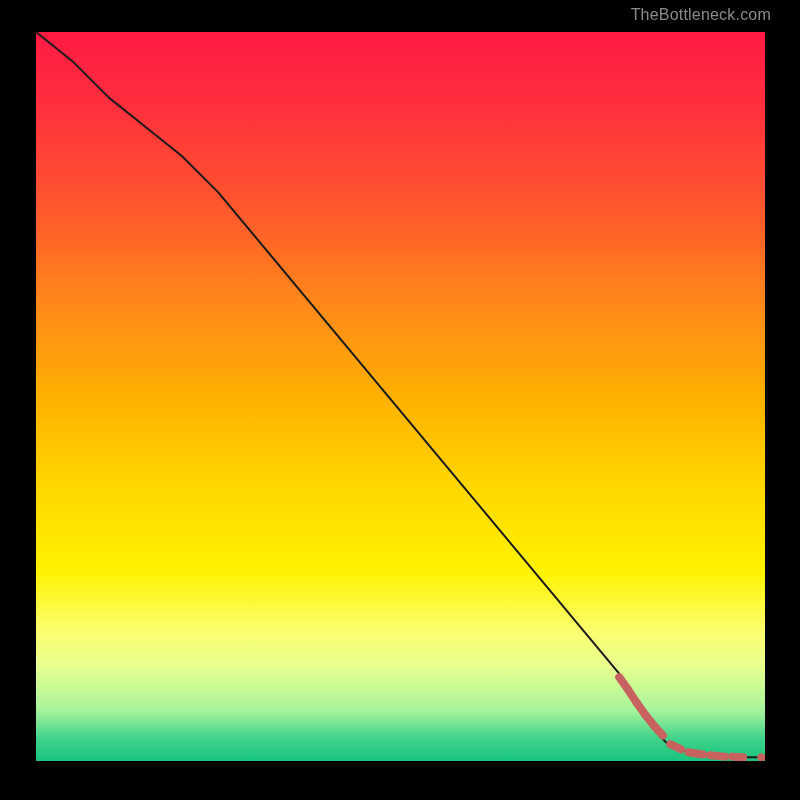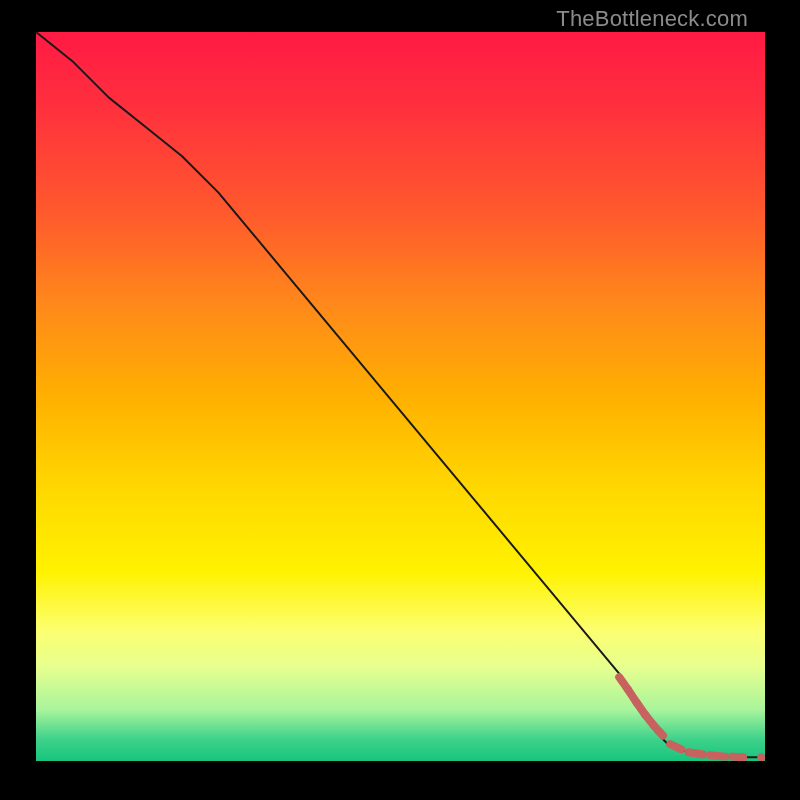--- a/index.html
+++ b/index.html
@@ -38,23 +38,23 @@
       #fcff6e 82%,
       #e8ff8f 87%,
       #a8f49c 93%,
       #3ed28a 97%,
       #18c47e 100%
     );
   }
   .watermark {
     position: absolute;
     top: 6px;
-    right: 52px;
+    right: 29px;
     color: #8b8b8b;
-    font-size: 22px;
+    font-size: 16px;
     font-weight: 500;
     letter-spacing: 0.2px;
     user-select: none;
   }
   svg.overlay {
     position: absolute;
     inset: 0;
     width: 100%;
     height: 100%;
   }

